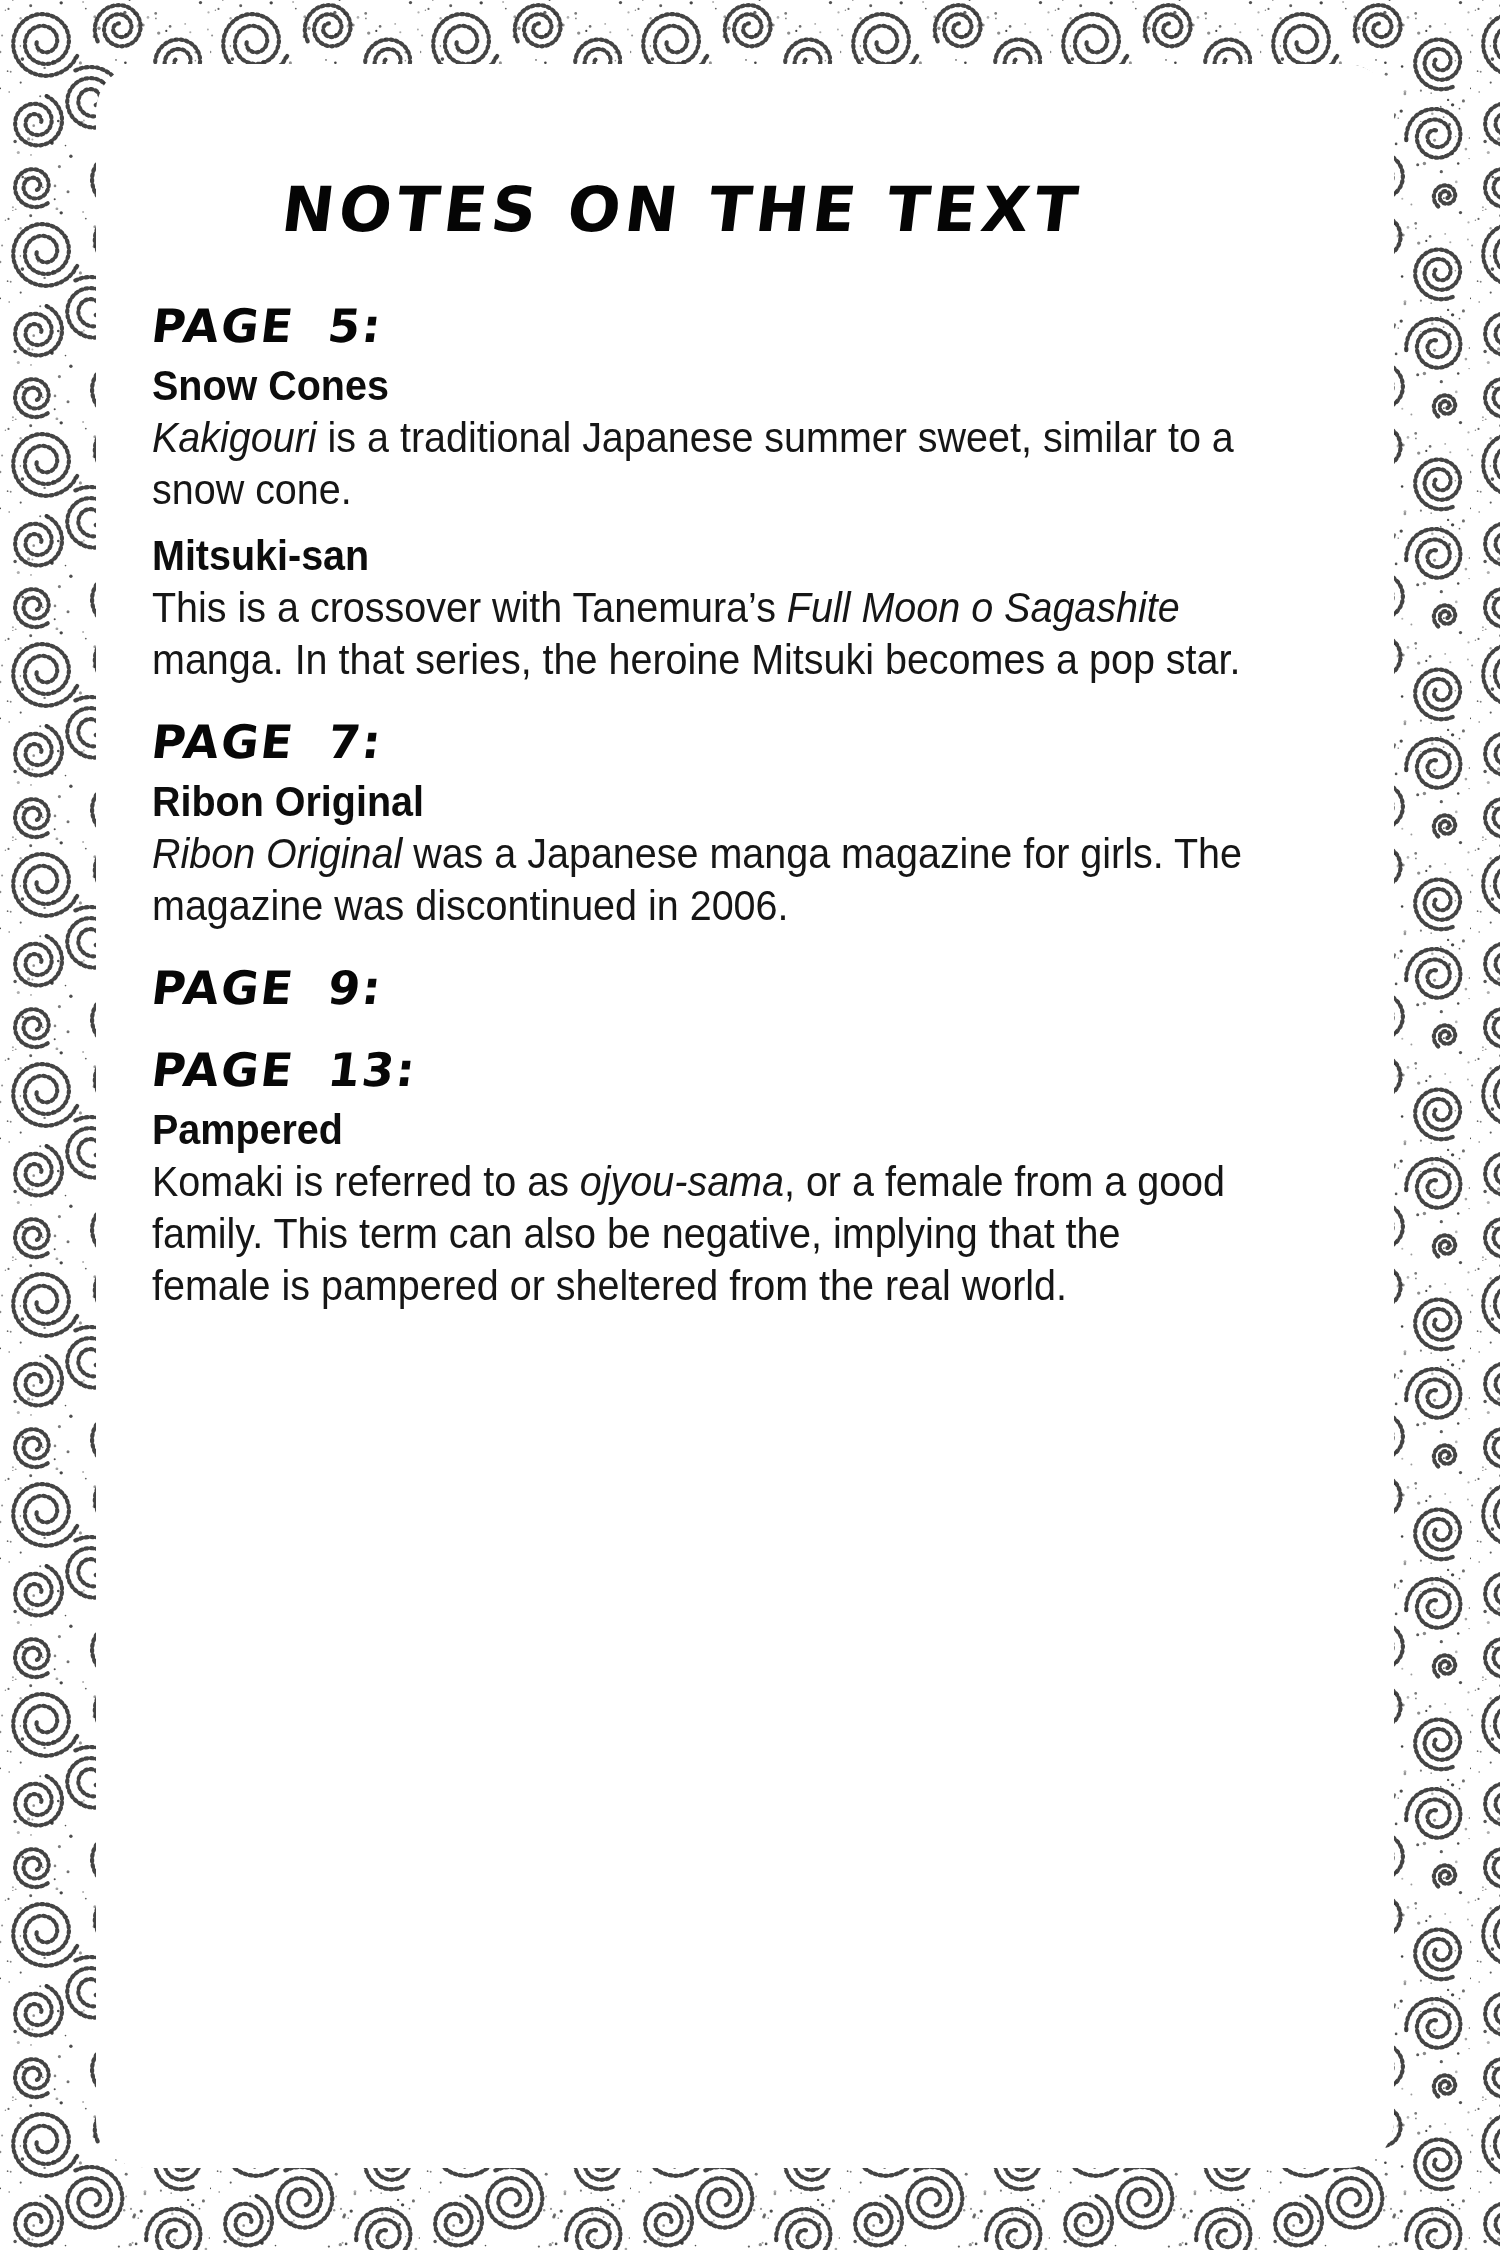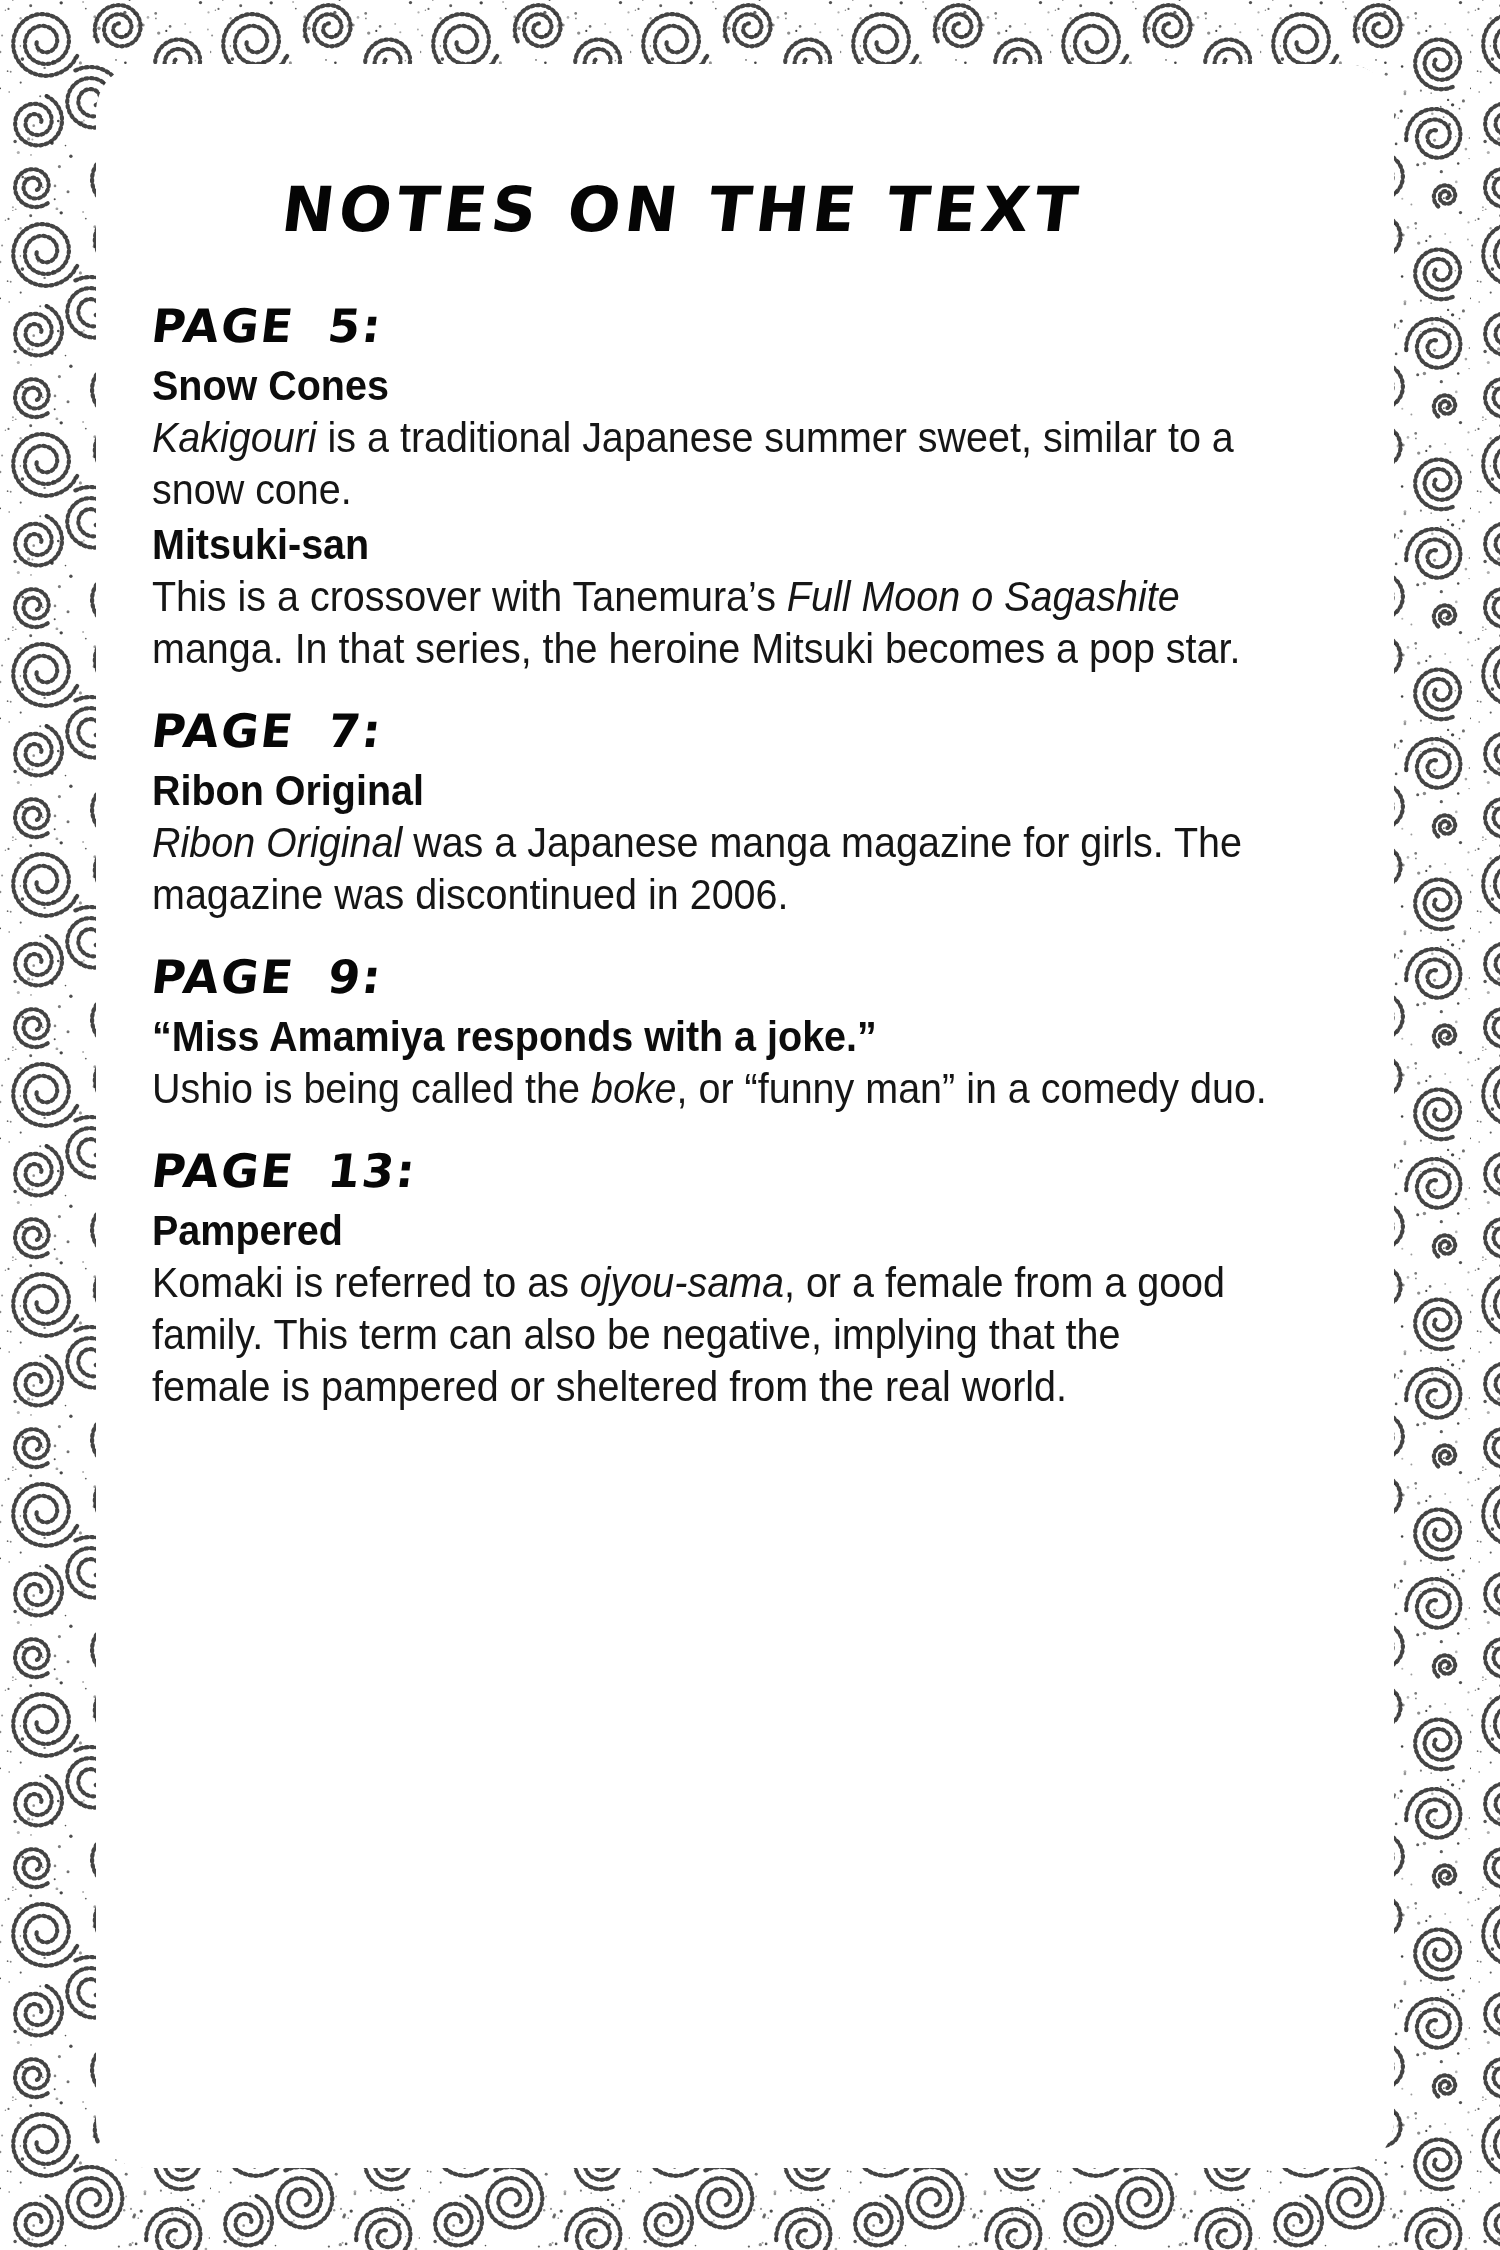--- a/index.html
+++ b/index.html
@@ -38,21 +38,21 @@
     font-size:46px;
     line-height:52px;
     letter-spacing:2px;
     word-spacing:16px;
     color:#070707;
     transform:skewX(-7deg);
     transform-origin:0 50%;
     margin:30px 0 8px 0;
   }
   section:first-of-type .page-header{margin-top:0;}
-  .note + .note{margin-top:3px;}
+  .note + .note{margin-top:14px;}
   .note-heading{
     font-weight:bold;
     font-size:42px;
     line-height:52px;
     color:#0d0d0d;
     white-space:nowrap;
   }
   .body-line{
     font-size:42px;
     line-height:52px;
@@ -240,24 +240,20 @@
         <section>
           <div class="page-header">PAGE 7:</div>
           <div class="note">
             <div class="note-heading condensed"><span>Ribon Original</span></div>
             <div class="body-line condensed"><span class="it">Ribon Original</span><span> was a Japanese manga magazine for girls. The</span></div>
             <div class="body-line condensed"><span>magazine was discontinued in 2006.</span></div>
           </div>
         </section>
         <section>
           <div class="page-header">PAGE 9:</div>
-          <div class="note">
-            <div class="note-heading condensed"><span>“Miss Amamiya responds with a joke.”</span></div>
-            <div class="body-line condensed"><span>Ushio is being called the </span><span class="it">boke</span><span>, or “funny man” in a comedy duo.</span></div>
-          </div>
         </section>
         <section>
           <div class="page-header">PAGE 13:</div>
           <div class="note">
             <div class="note-heading condensed"><span>Pampered</span></div>
             <div class="body-line condensed"><span>Komaki is referred to as </span><span class="it">ojyou-sama</span><span>, or a female from a good</span></div>
             <div class="body-line condensed"><span>family. This term can also be negative, implying that the</span></div>
             <div class="body-line condensed"><span>female is pampered or sheltered from the real world.</span></div>
           </div>
         </section>

